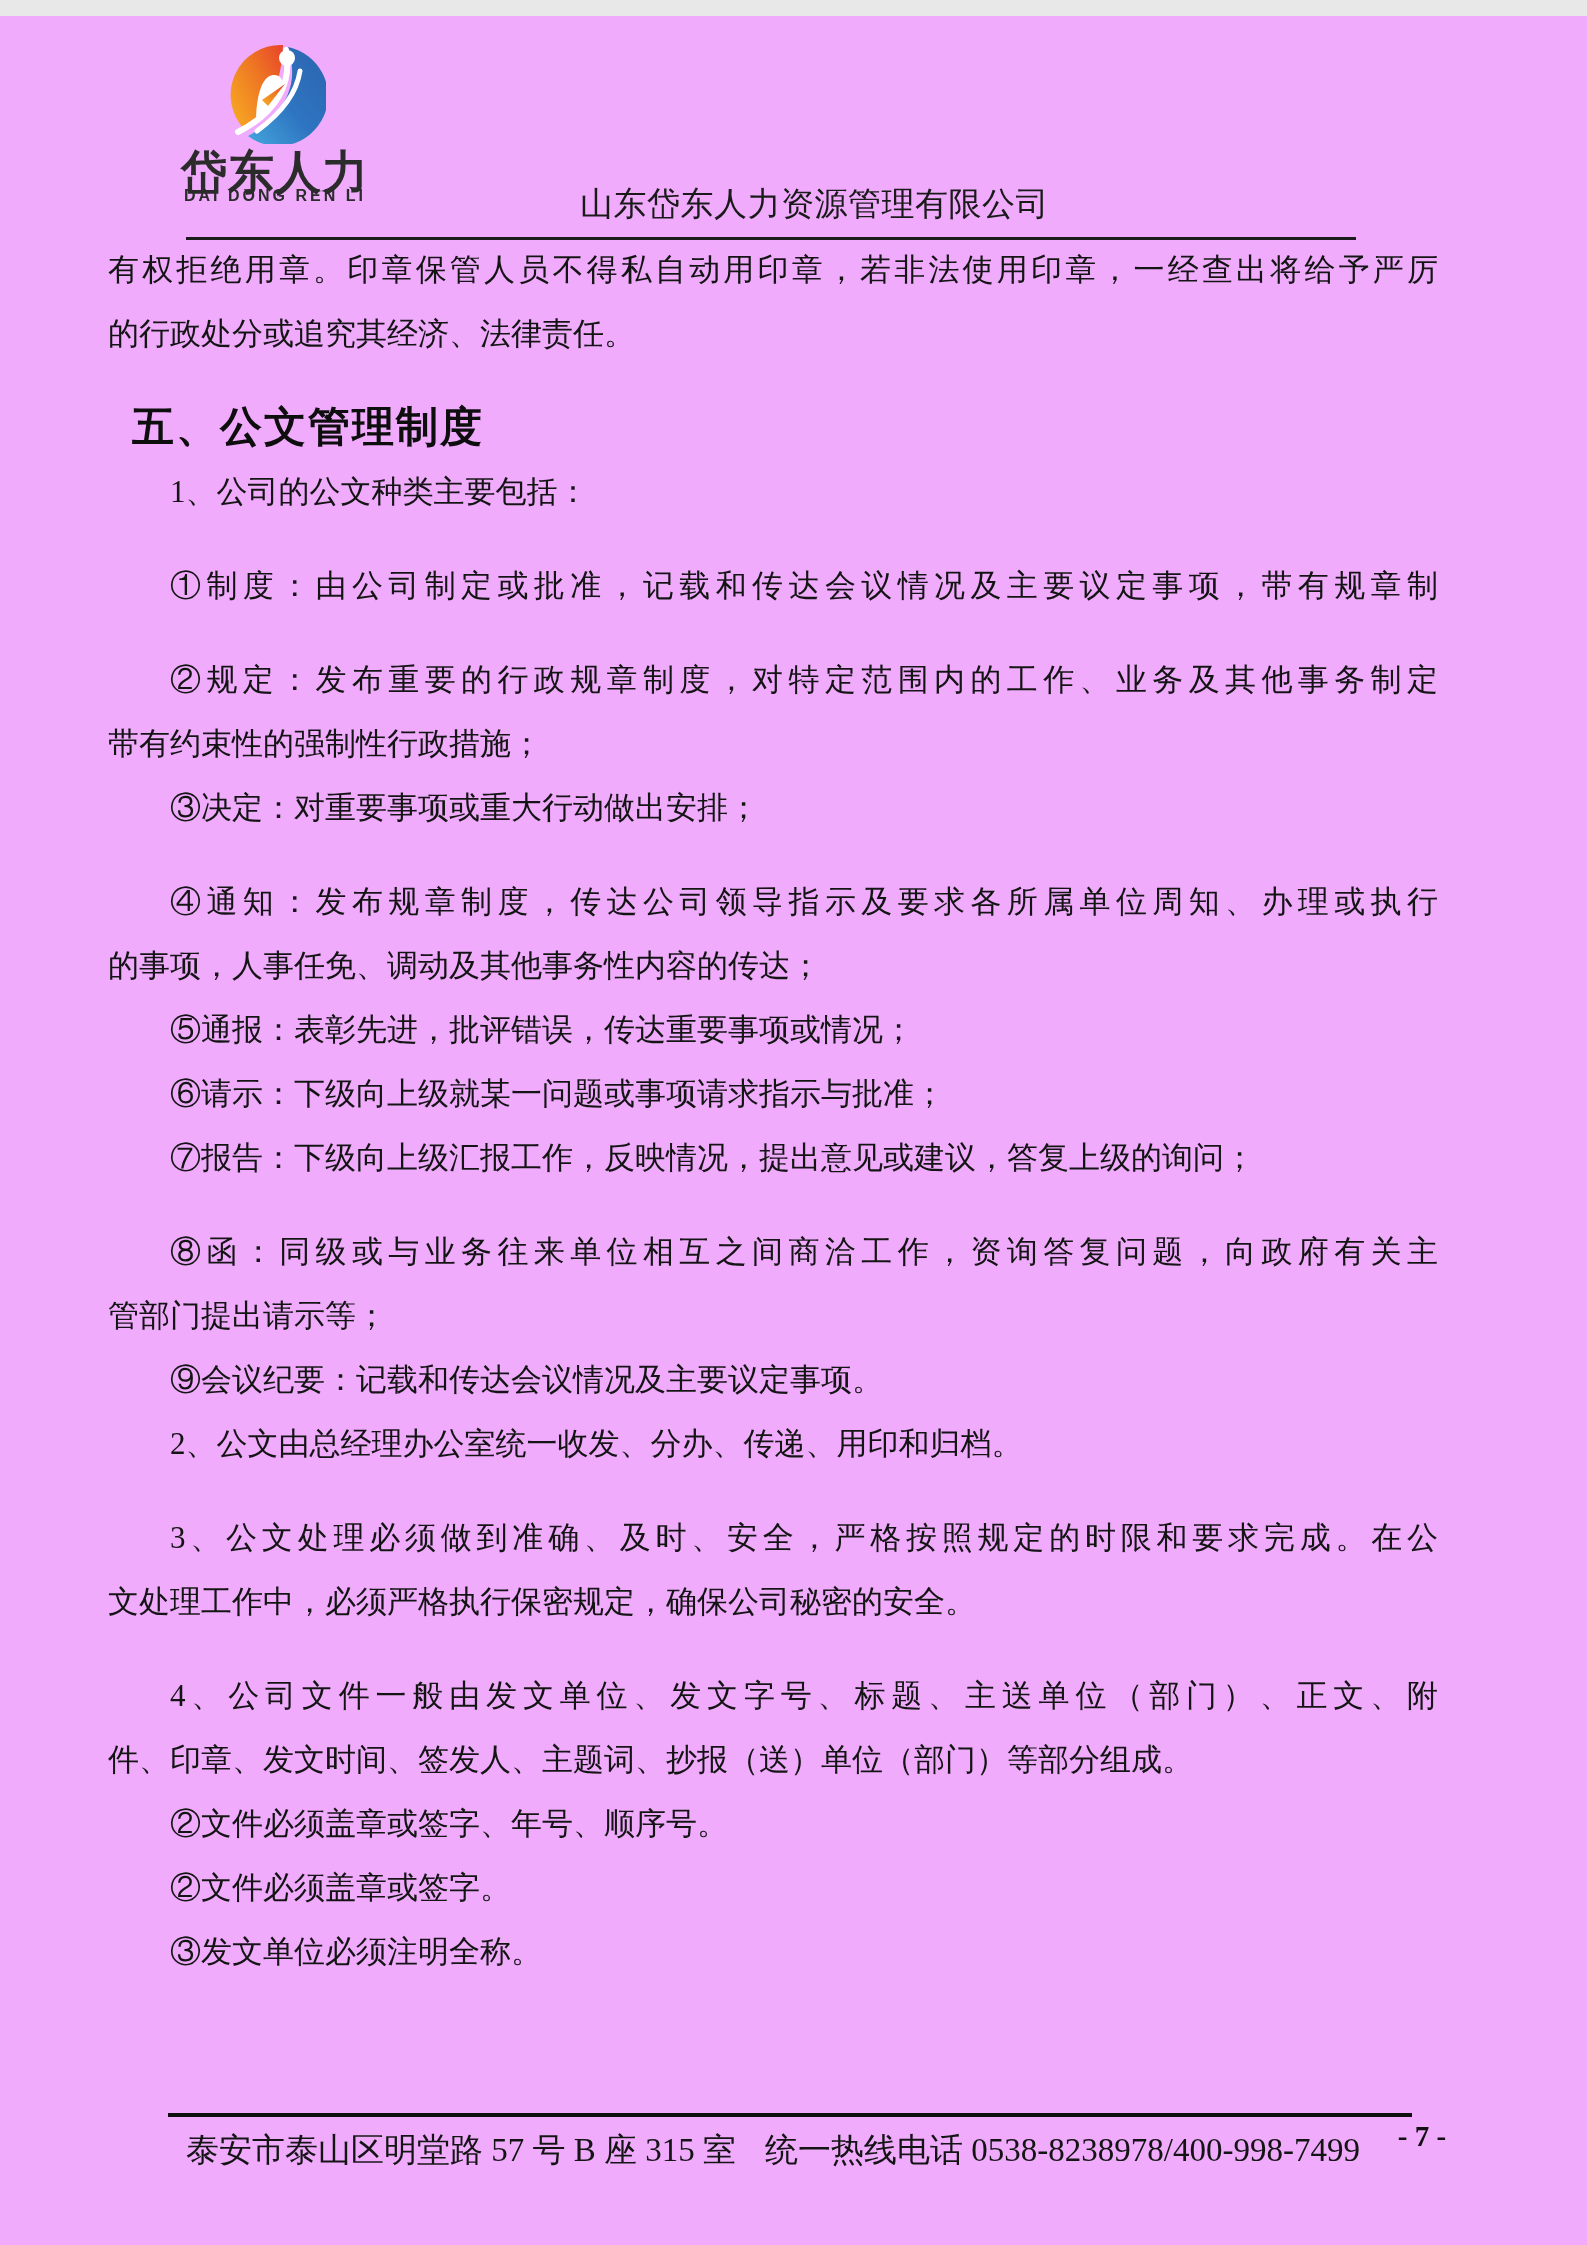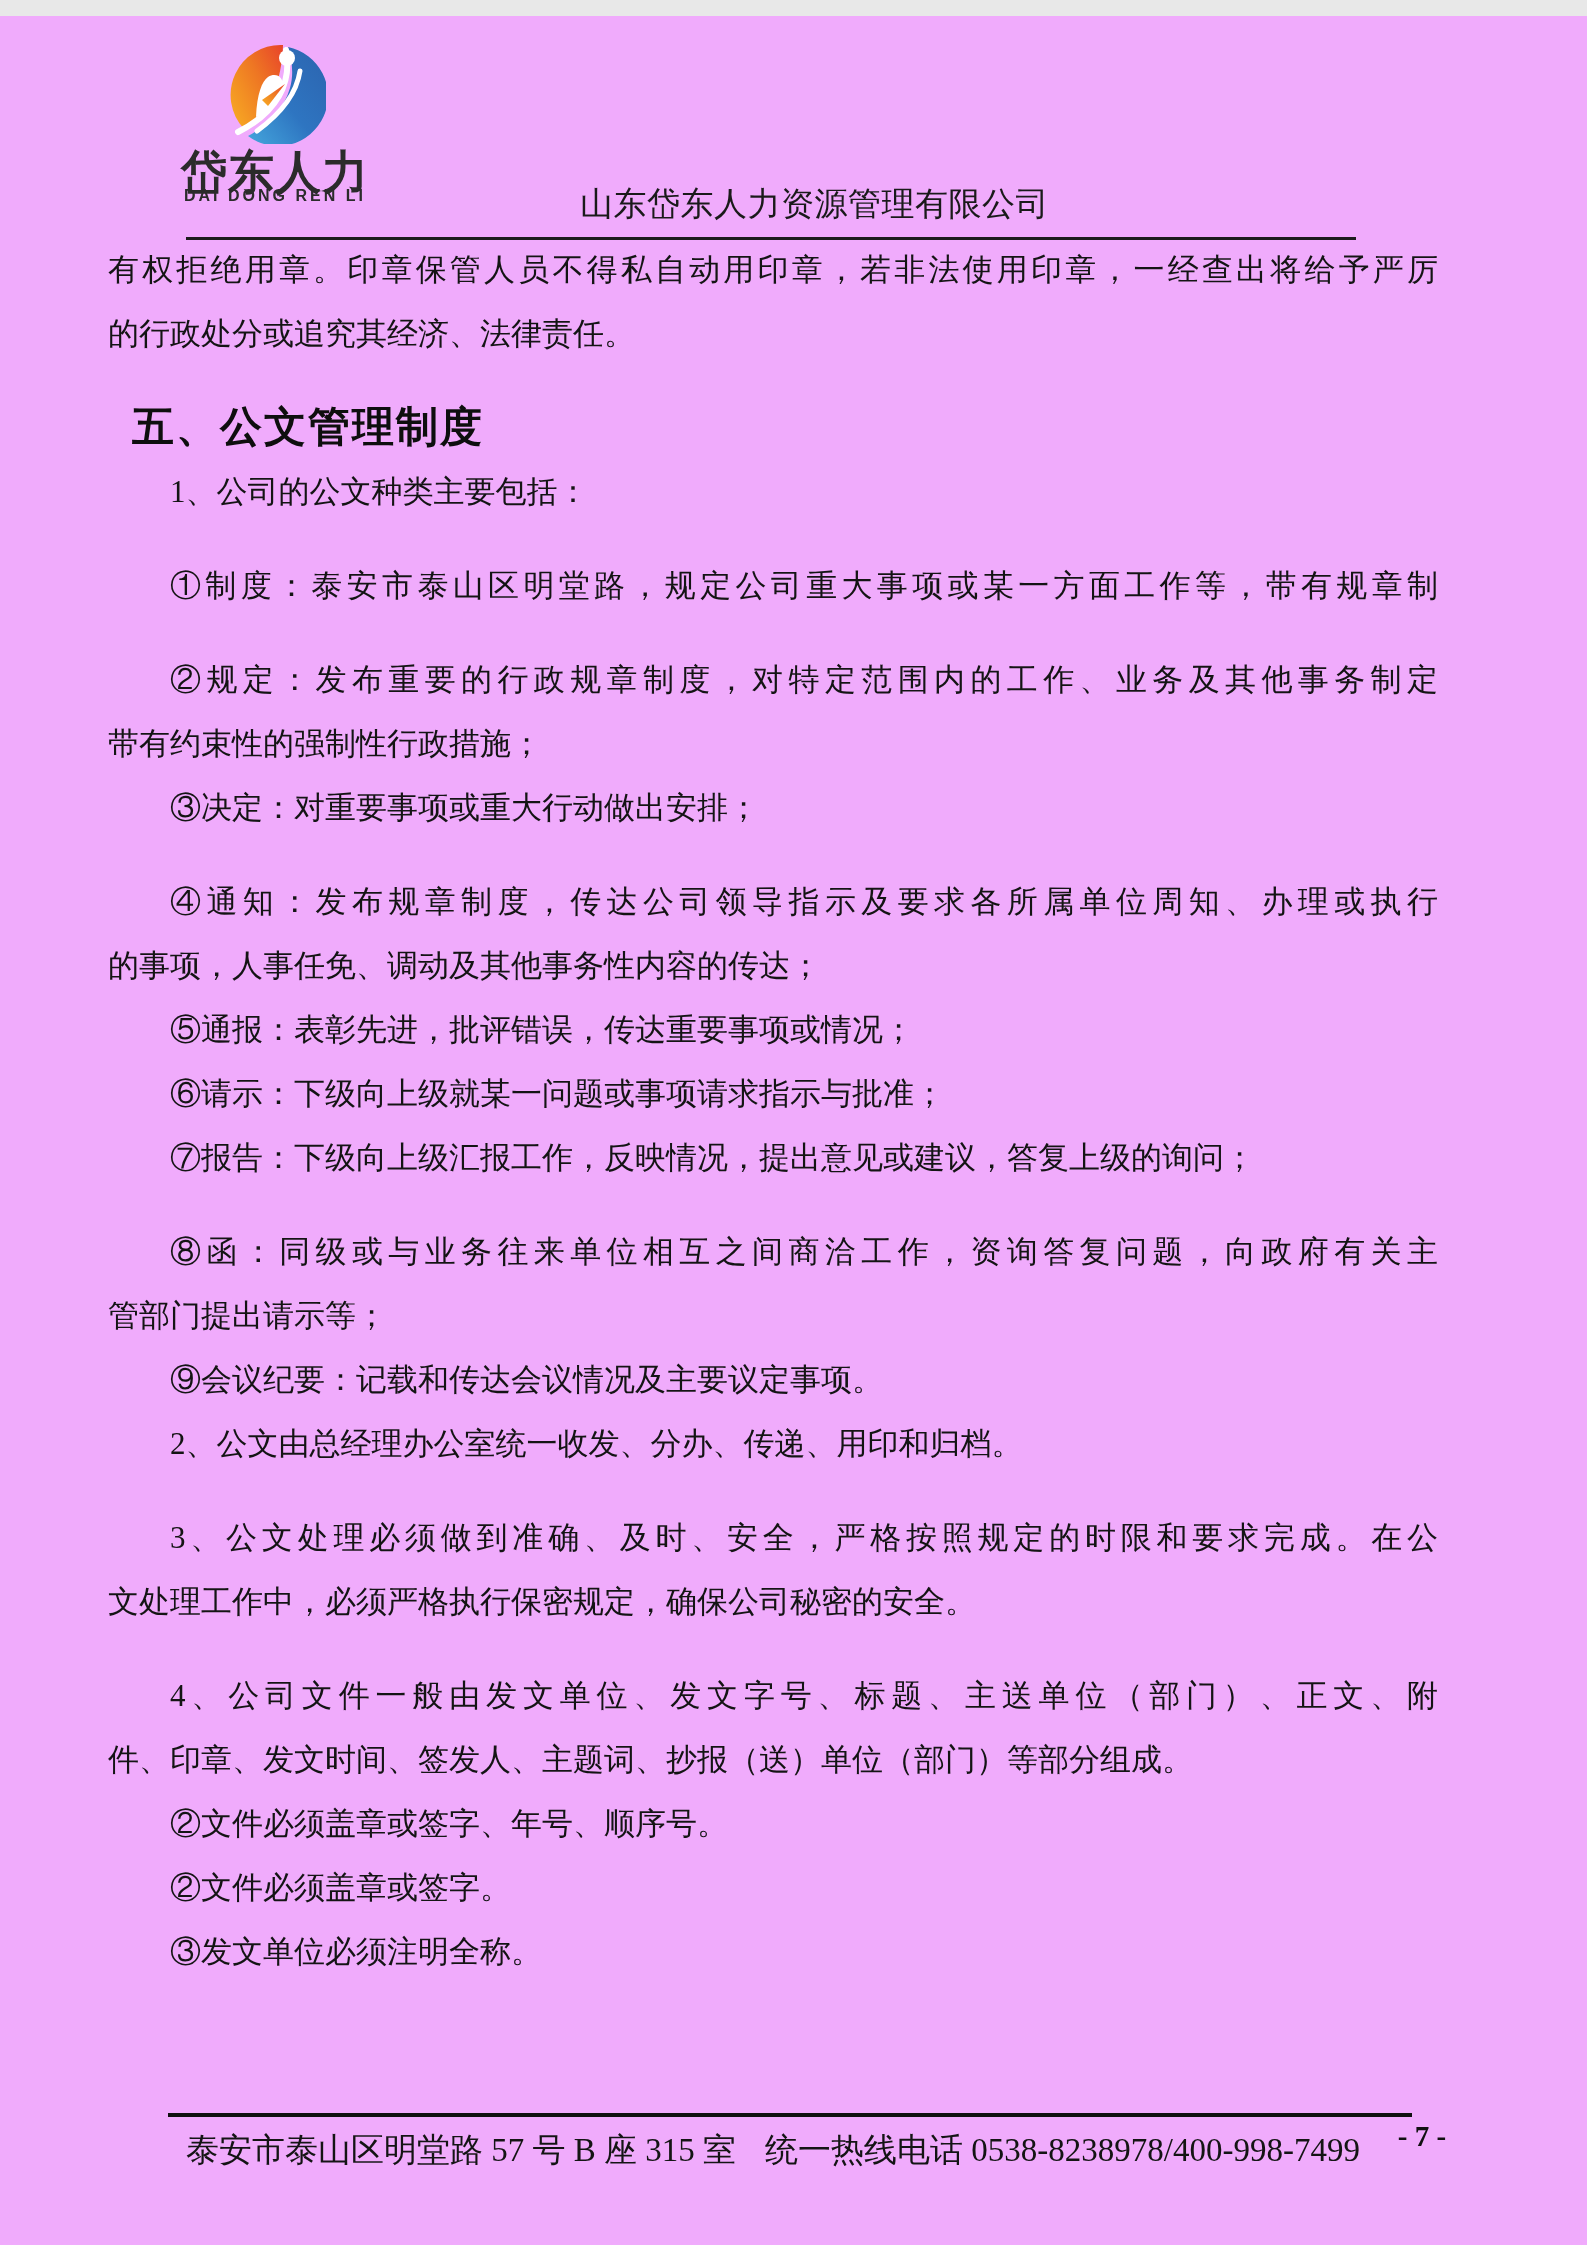--- a/index.html
+++ b/index.html
@@ -85,21 +85,21 @@
   <div class="logo-cn">岱东人力</div>
   <div class="logo-en">DAI DONG REN LI</div>
   <div class="company-name">山东岱东人力资源管理有限公司</div>
   <div class="header-rule"></div>
 
   <div class="content">
       <div class="line fill">有权拒绝用章。印章保管人员不得私自动用印章，若非法使用印章，一经查出将给予严厉</div>
       <div class="line">的行政处分或追究其经济、法律责任。</div>
       <div class="heading">五、公文管理制度</div>
       <div class="line indent">1、公司的公文种类主要包括：</div>
-      <div class="line indent fill gap">①制度：泰安市泰山区明堂路，规定公司重大事项或某一方面工作等，带有规章制</div>
+      <div class="line indent fill gap">①制度：由公司制定或批准，记载和传达会议情况及主要议定事项，带有规章制</div>
       <div class="line indent fill gap">②规定：发布重要的行政规章制度，对特定范围内的工作、业务及其他事务制定</div>
       <div class="line">带有约束性的强制性行政措施；</div>
       <div class="line indent">③决定：对重要事项或重大行动做出安排；</div>
       <div class="line indent fill gap">④通知：发布规章制度，传达公司领导指示及要求各所属单位周知、办理或执行</div>
       <div class="line">的事项，人事任免、调动及其他事务性内容的传达；</div>
       <div class="line indent">⑤通报：表彰先进，批评错误，传达重要事项或情况；</div>
       <div class="line indent">⑥请示：下级向上级就某一问题或事项请求指示与批准；</div>
       <div class="line indent">⑦报告：下级向上级汇报工作，反映情况，提出意见或建议，答复上级的询问；</div>
       <div class="line indent fill gap">⑧函：同级或与业务往来单位相互之间商洽工作，资询答复问题，向政府有关主</div>
       <div class="line">管部门提出请示等；</div>

